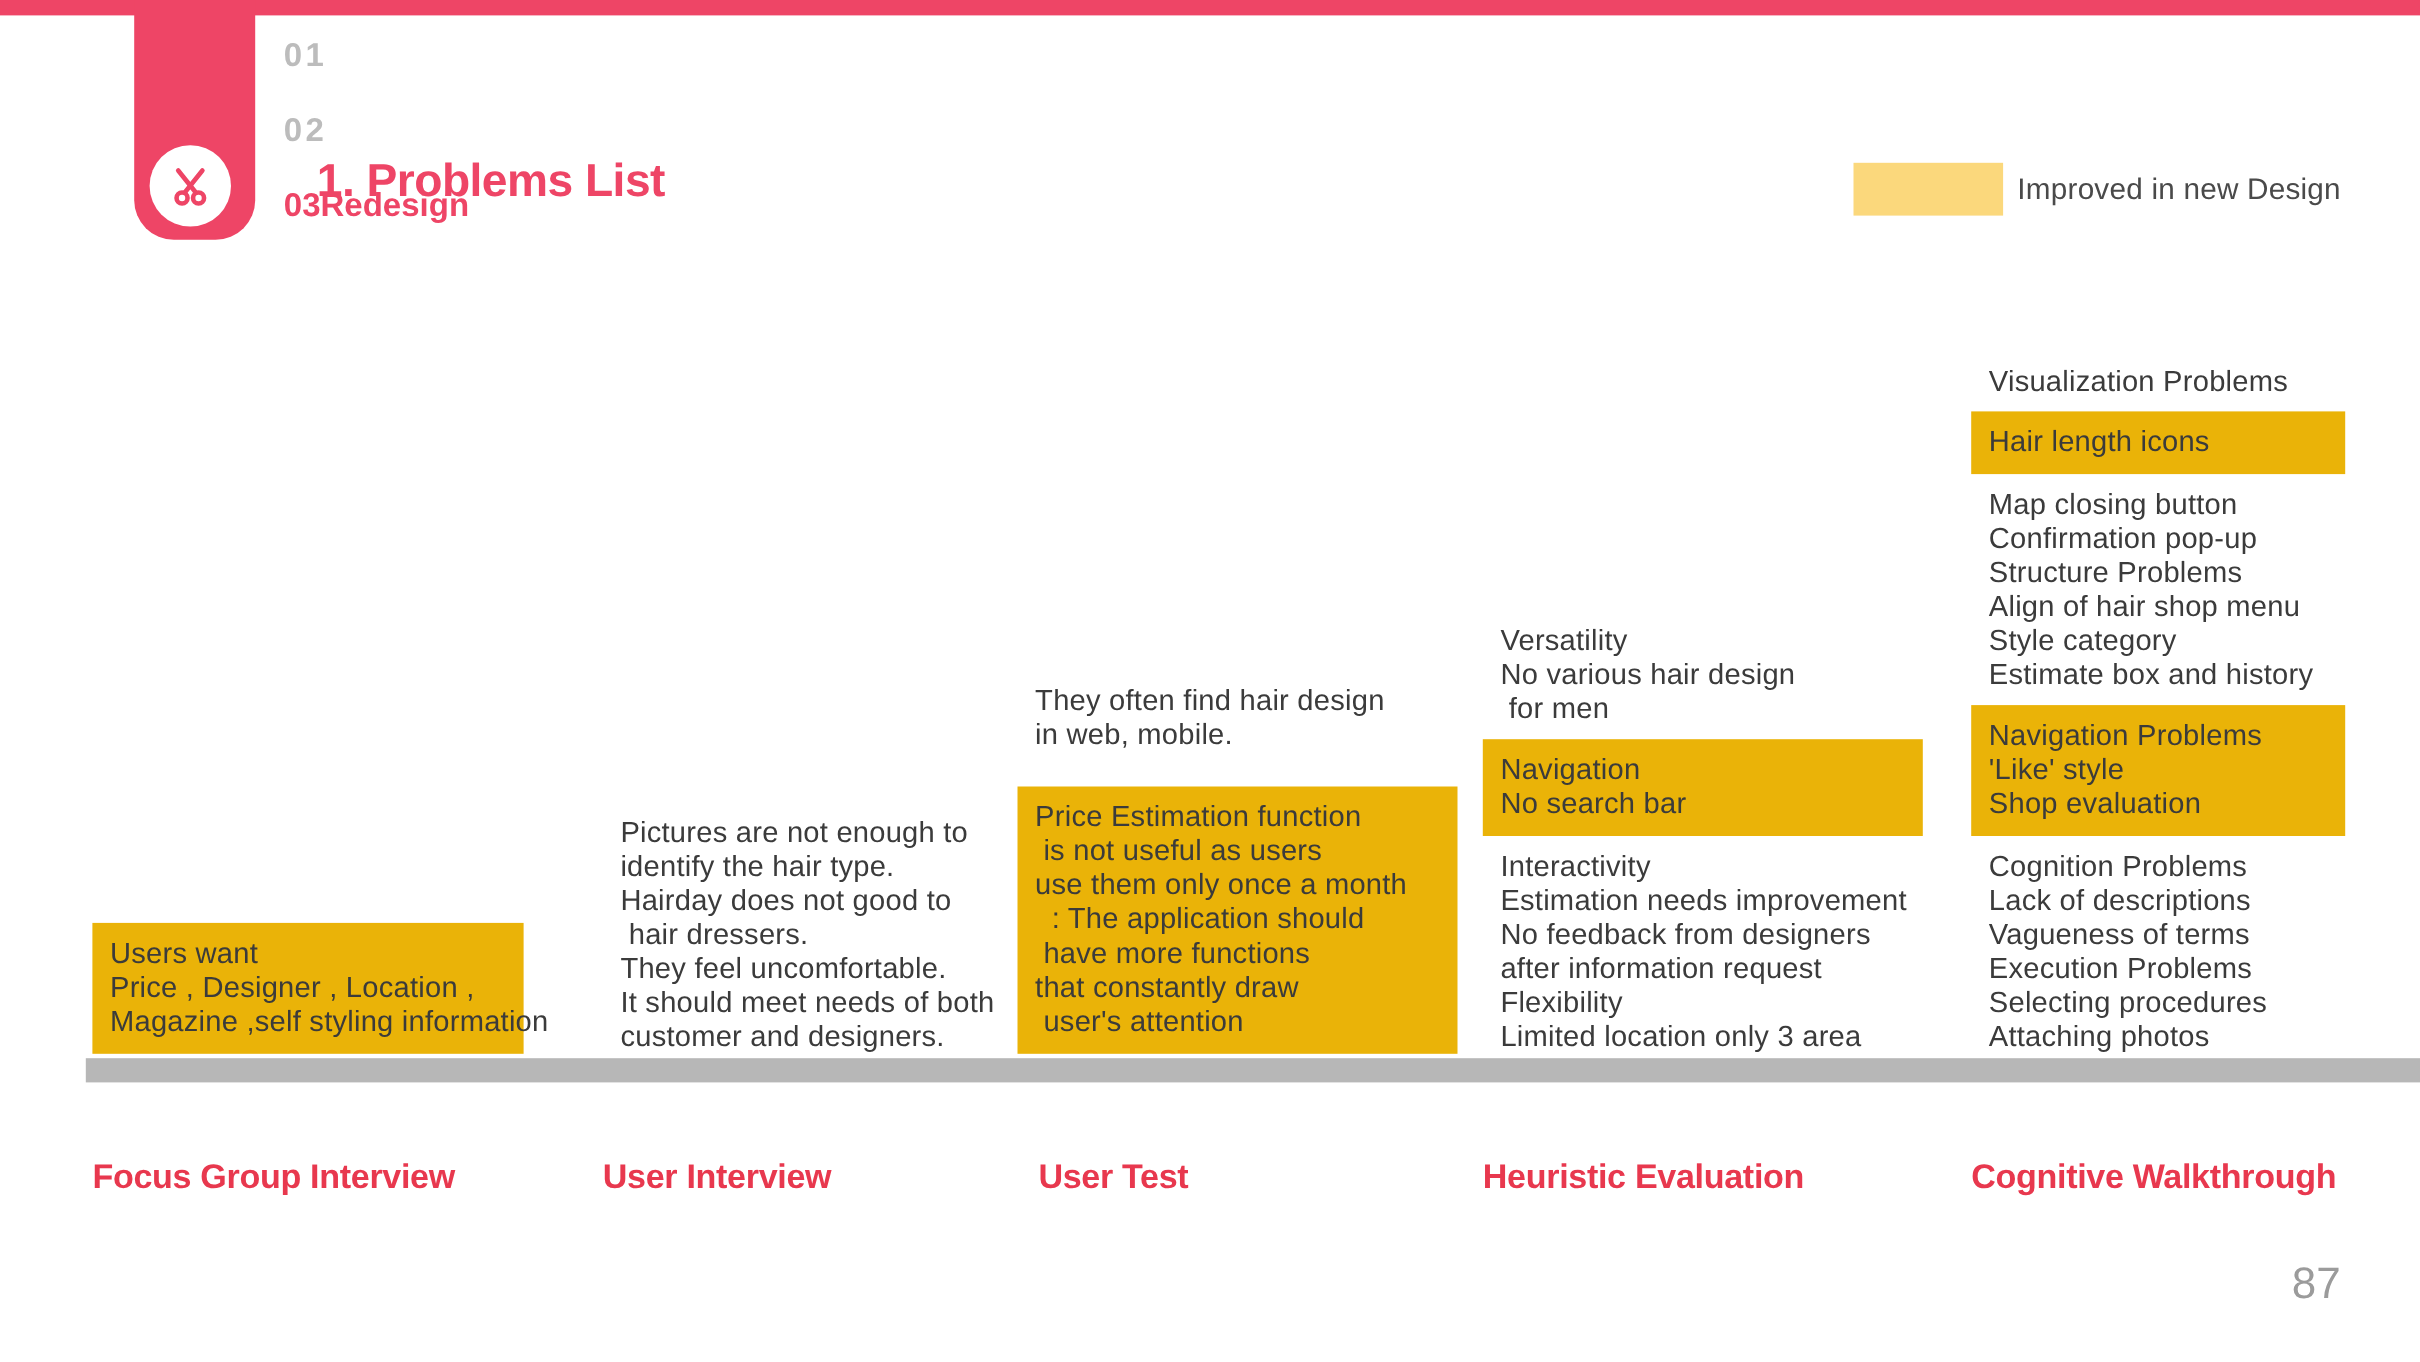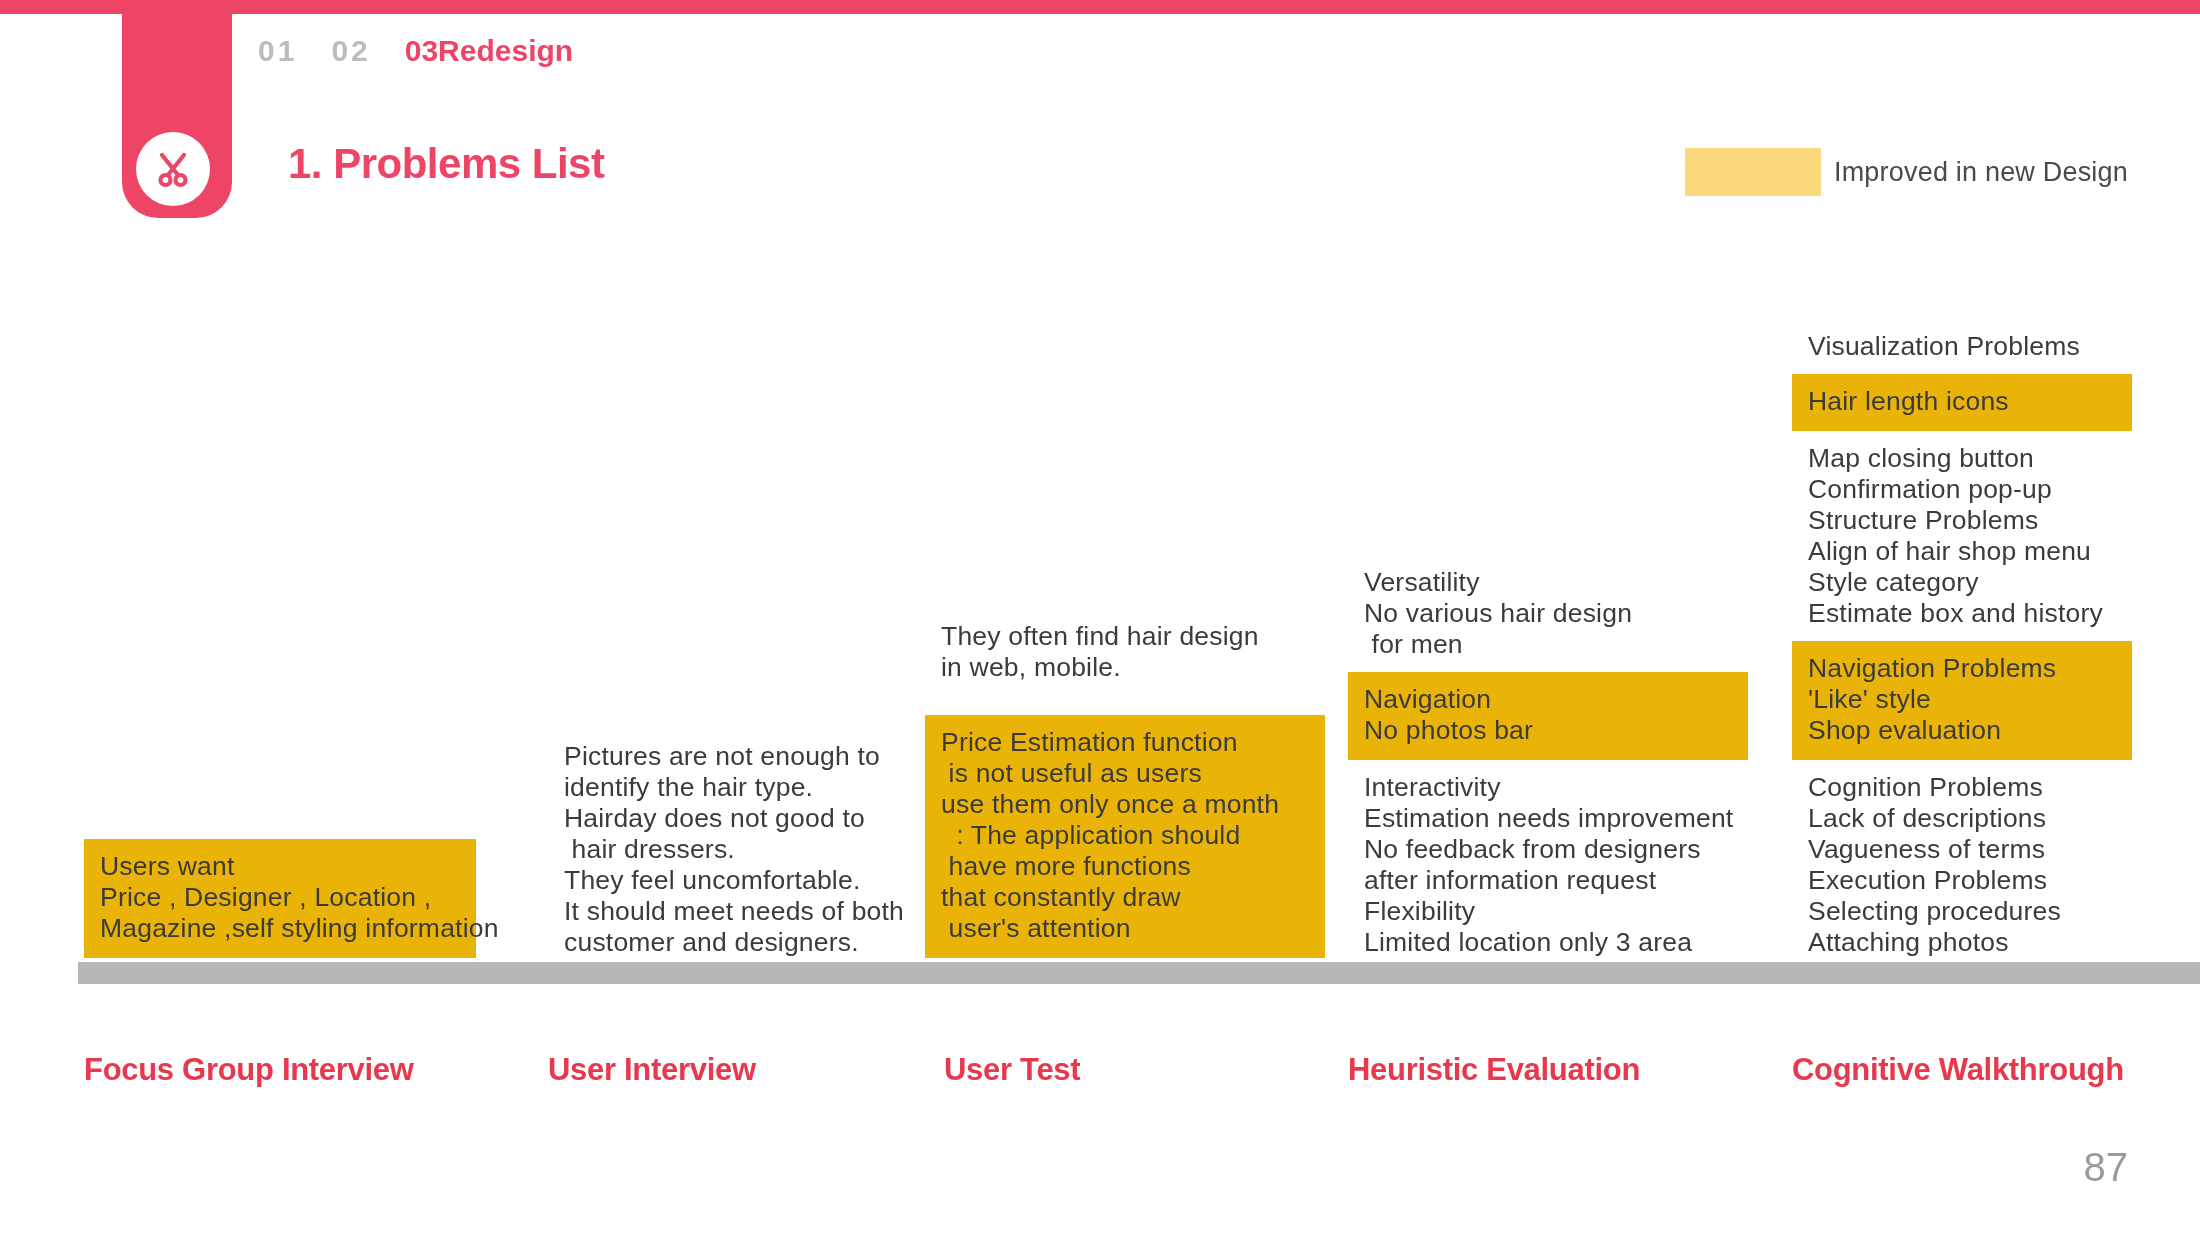--- a/index.html
+++ b/index.html
@@ -58,20 +58,21 @@
   .steps {
     position: absolute;
     left: 258px;
     top: 34px;
     display: flex;
     align-items: baseline;
     gap: 34px;
     font-size: 30px;
     font-weight: 700;
     letter-spacing: 3px;
+    flex-direction: column;
   }
   .step { color: #bcbcbc; }
   .step.active { color: #ee4566; letter-spacing: 0px; }
 
   
   .page-title {
     position: absolute;
     left: 288px;
     top: 140px;
     font-size: 42px;
@@ -259,21 +260,21 @@
       </div>
       <div class="column col-3">
         <div class="block plain">
           <div class="line">Versatility</div>
           <div class="line">No various hair design</div>
           <div class="line"> for men</div>
         </div>
         <div class="gap-sm"></div>
         <div class="block hl">
           <div class="line">Navigation</div>
-          <div class="line">No photos bar</div>
+          <div class="line">No search bar</div>
         </div>
         <div class="gap-sm"></div>
         <div class="block plain">
           <div class="line">Interactivity</div>
           <div class="line">Estimation needs improvement</div>
           <div class="line">No feedback from designers</div>
           <div class="line">after information request</div>
           <div class="line">Flexibility</div>
           <div class="line">Limited location only 3 area</div>
         </div>

